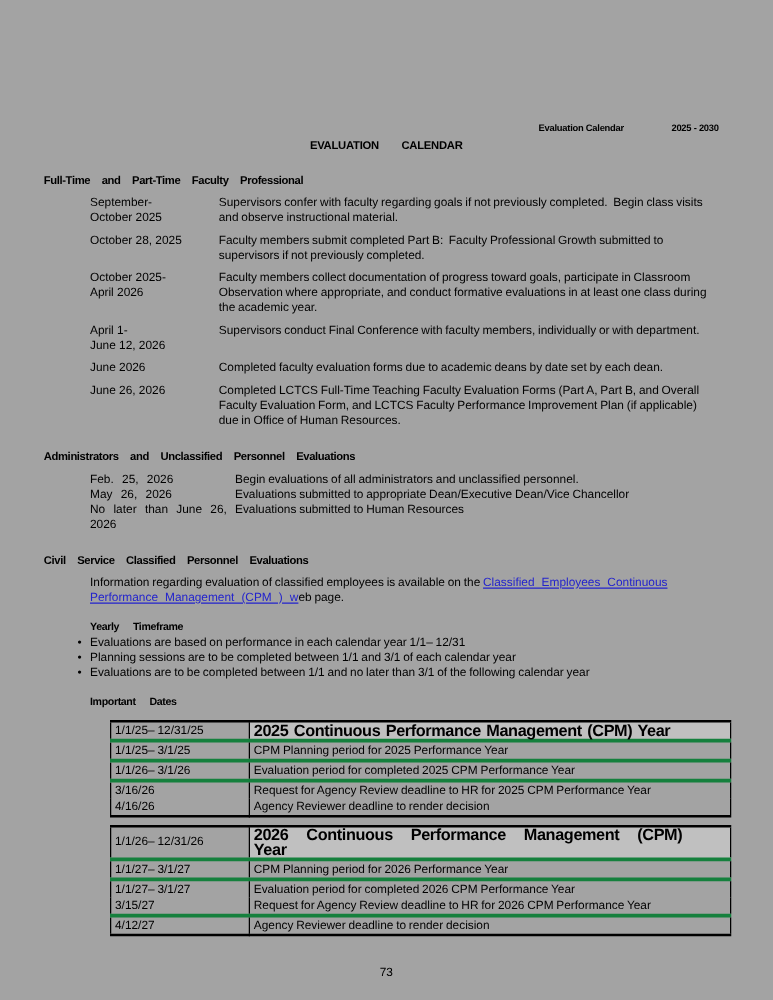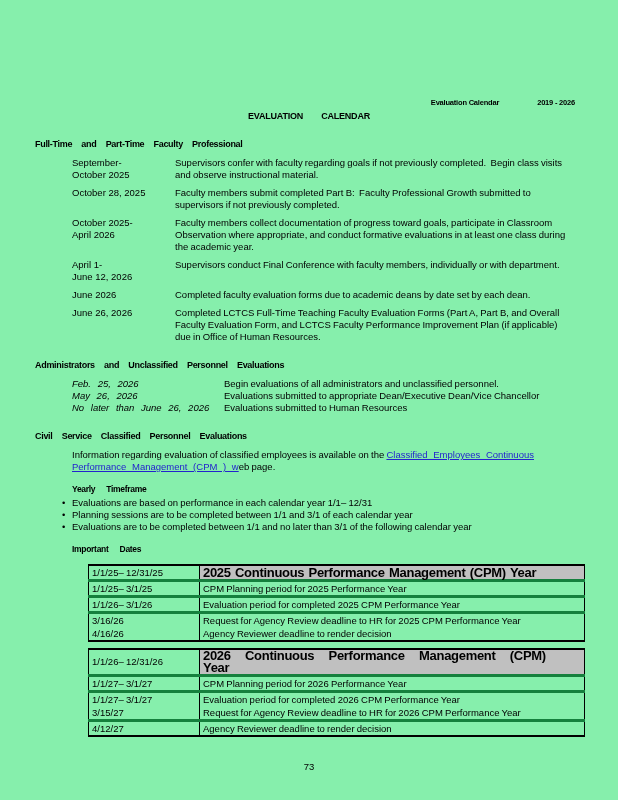--- a/index.html
+++ b/index.html
@@ -1,20 +1,20 @@
 <!DOCTYPE html>
 <html><head>
 <meta charset="utf-8">
 <style>
   html,body { margin:0; padding:0; background:#e8e8e8; }
   .page {
     position:relative;
     width:618px; height:800px;
     margin:0 auto;
-    background:#86efac;
+    background:#a3a3a3;
     font-family:"Liberation Sans", sans-serif;
     font-size:9.5px;
     line-height:12px;
     color:#000;
     overflow:hidden;
   }
   .hdr-right {
     position:absolute; top:97px; right:43px;
     display:flex; gap:38px;
     font-size:7.5px; font-weight:bold; letter-spacing:-0.2px;
@@ -26,21 +26,21 @@
   }
   .section-heading {
     margin:16px 0 7px 35px;
     font-weight:bold; font-size:9px;
     letter-spacing:-0.3px; word-spacing:7px;
   }
   .entry { display:flex; margin-left:72px; margin-bottom:6px; }
   .entry .date { flex:none; width:103px; white-space:pre-line; }
   .entry .desc { width:398px; white-space:pre-wrap; word-spacing:-0.4px; }
   .admin .entry { margin-bottom:0; }
-  .admin .entry .date { width:152px; word-spacing:4px;font-style:italic; }
+  .admin .entry .date { width:116px; word-spacing:4px; }
   .admin .entry .desc { width:356px; }
   .civil-para { margin:5px 0 0 72px; width:505px; word-spacing:-0.4px; }
   .cpm-link { color:#2323cd; text-decoration:underline; word-spacing:3px; }
   .sub-heading {
     margin:10px 0 2px 72px;
     font-weight:bold; font-size:8.5px;
     letter-spacing:-0.3px; word-spacing:9px;
   }
   .bullet { display:flex; margin-left:62px; width:520px; word-spacing:-0.4px; }
   .bullet::before { content:"\2022"; flex:none; width:10px; }
@@ -67,21 +67,21 @@
   table.cpm.t2 tr.thead td.c-desc { word-spacing:11px; }
   .page-number { margin-top:24px; text-align:center; }
 </style>
 </head>
 <body>
 
 <div class="page">
 
   <div class="hdr-right">
     <span>Evaluation Calendar</span>
-    <span>2019 - 2026</span>
+    <span>2025 - 2030</span>
   </div>
 
   <div class="doc-title">
     <span>EVALUATION</span>
     <span>CALENDAR</span>
   </div>
 
   <div class="section-heading">Full-Time and Part-Time Faculty Professional</div>
 
   <div class="entry">

